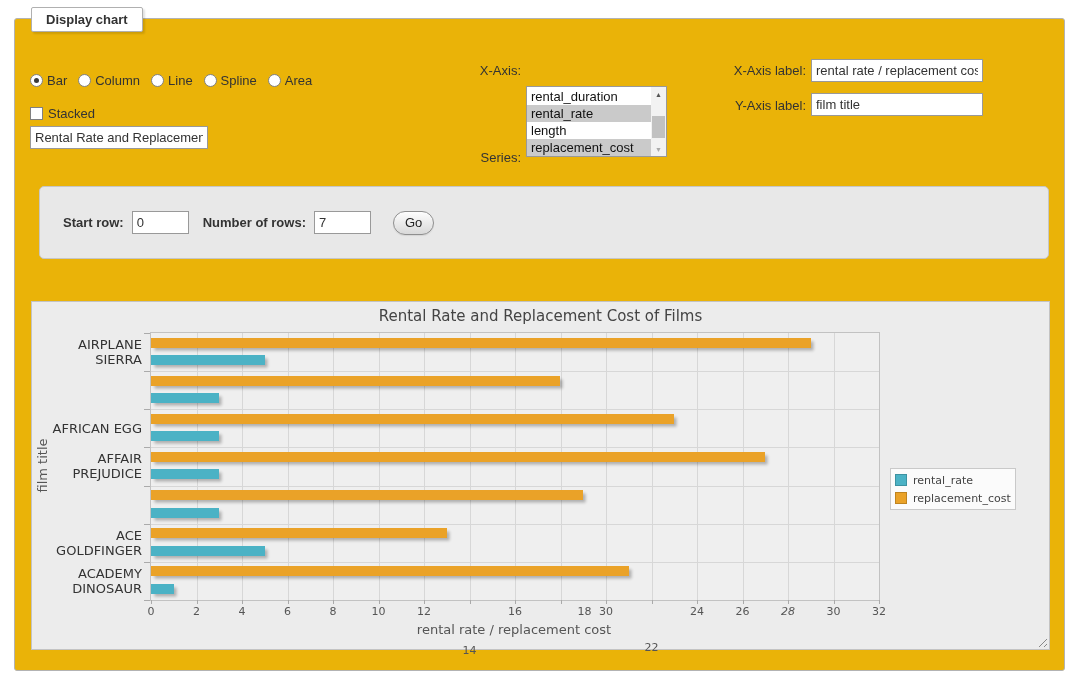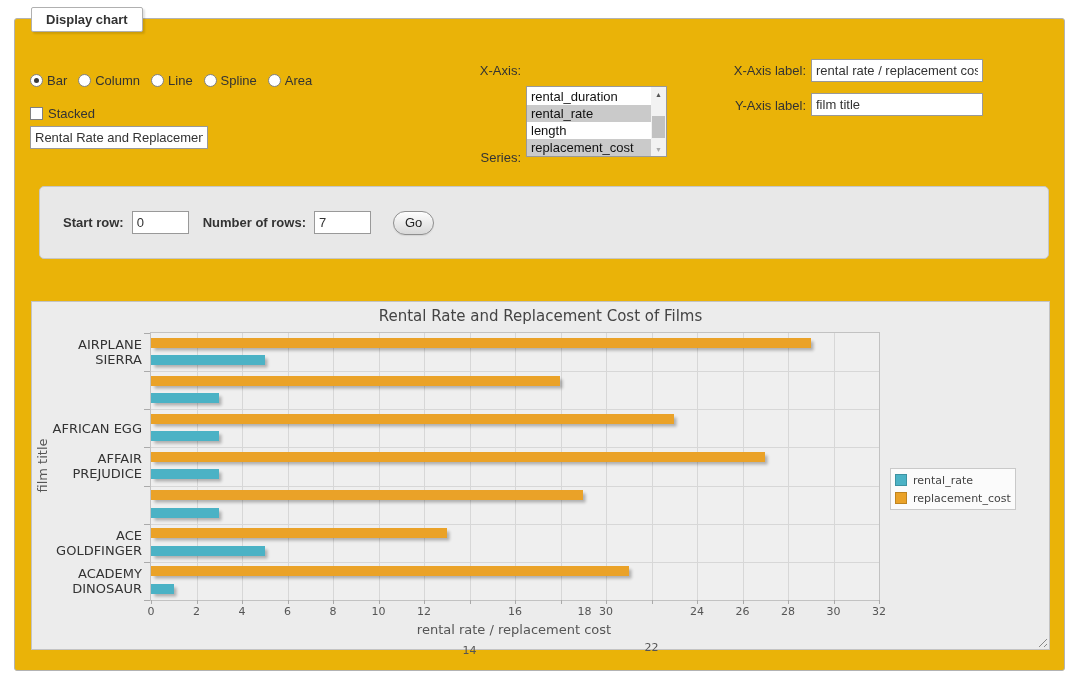--- a/index.html
+++ b/index.html
@@ -272,21 +272,21 @@
         <div class="xtick" style="left: 25%;">8</div>
         <div class="xtick" style="left: 31.25%;">10</div>
         <div class="xtick" style="left: 37.5%;">12</div>
         <div class="xtick" style="left: 43.75%; margin-top: 39px;">14</div>
         <div class="xtick" style="left: 50%;">16</div>
         <div class="xtick" style="left: 56.25%; margin-left: 24px;">18</div>
         <div class="xtick" style="left: 62.5%;">30</div>
         <div class="xtick" style="left: 68.75%; margin-top: 36px;">22</div>
         <div class="xtick" style="left: 75%;">24</div>
         <div class="xtick" style="left: 81.25%;">26</div>
-        <div class="xtick" style="left: 87.5%;">28</div>
+        <div class="xtick" style="left: 87.5%; font-style: italic;">28</div>
         <div class="xtick" style="left: 93.75%;">30</div>
         <div class="xtick" style="left: 100%;">32</div>
       </div>
     <div class="xaxis-title">rental rate / replacement cost</div>
     <div class="chart-legend">
         <div class="legend-item">
           <span class="swatch" style="background: rgb(75, 178, 197);"></span>
           <span class="legend-label">rental_rate</span>
         </div>
         <div class="legend-item">

